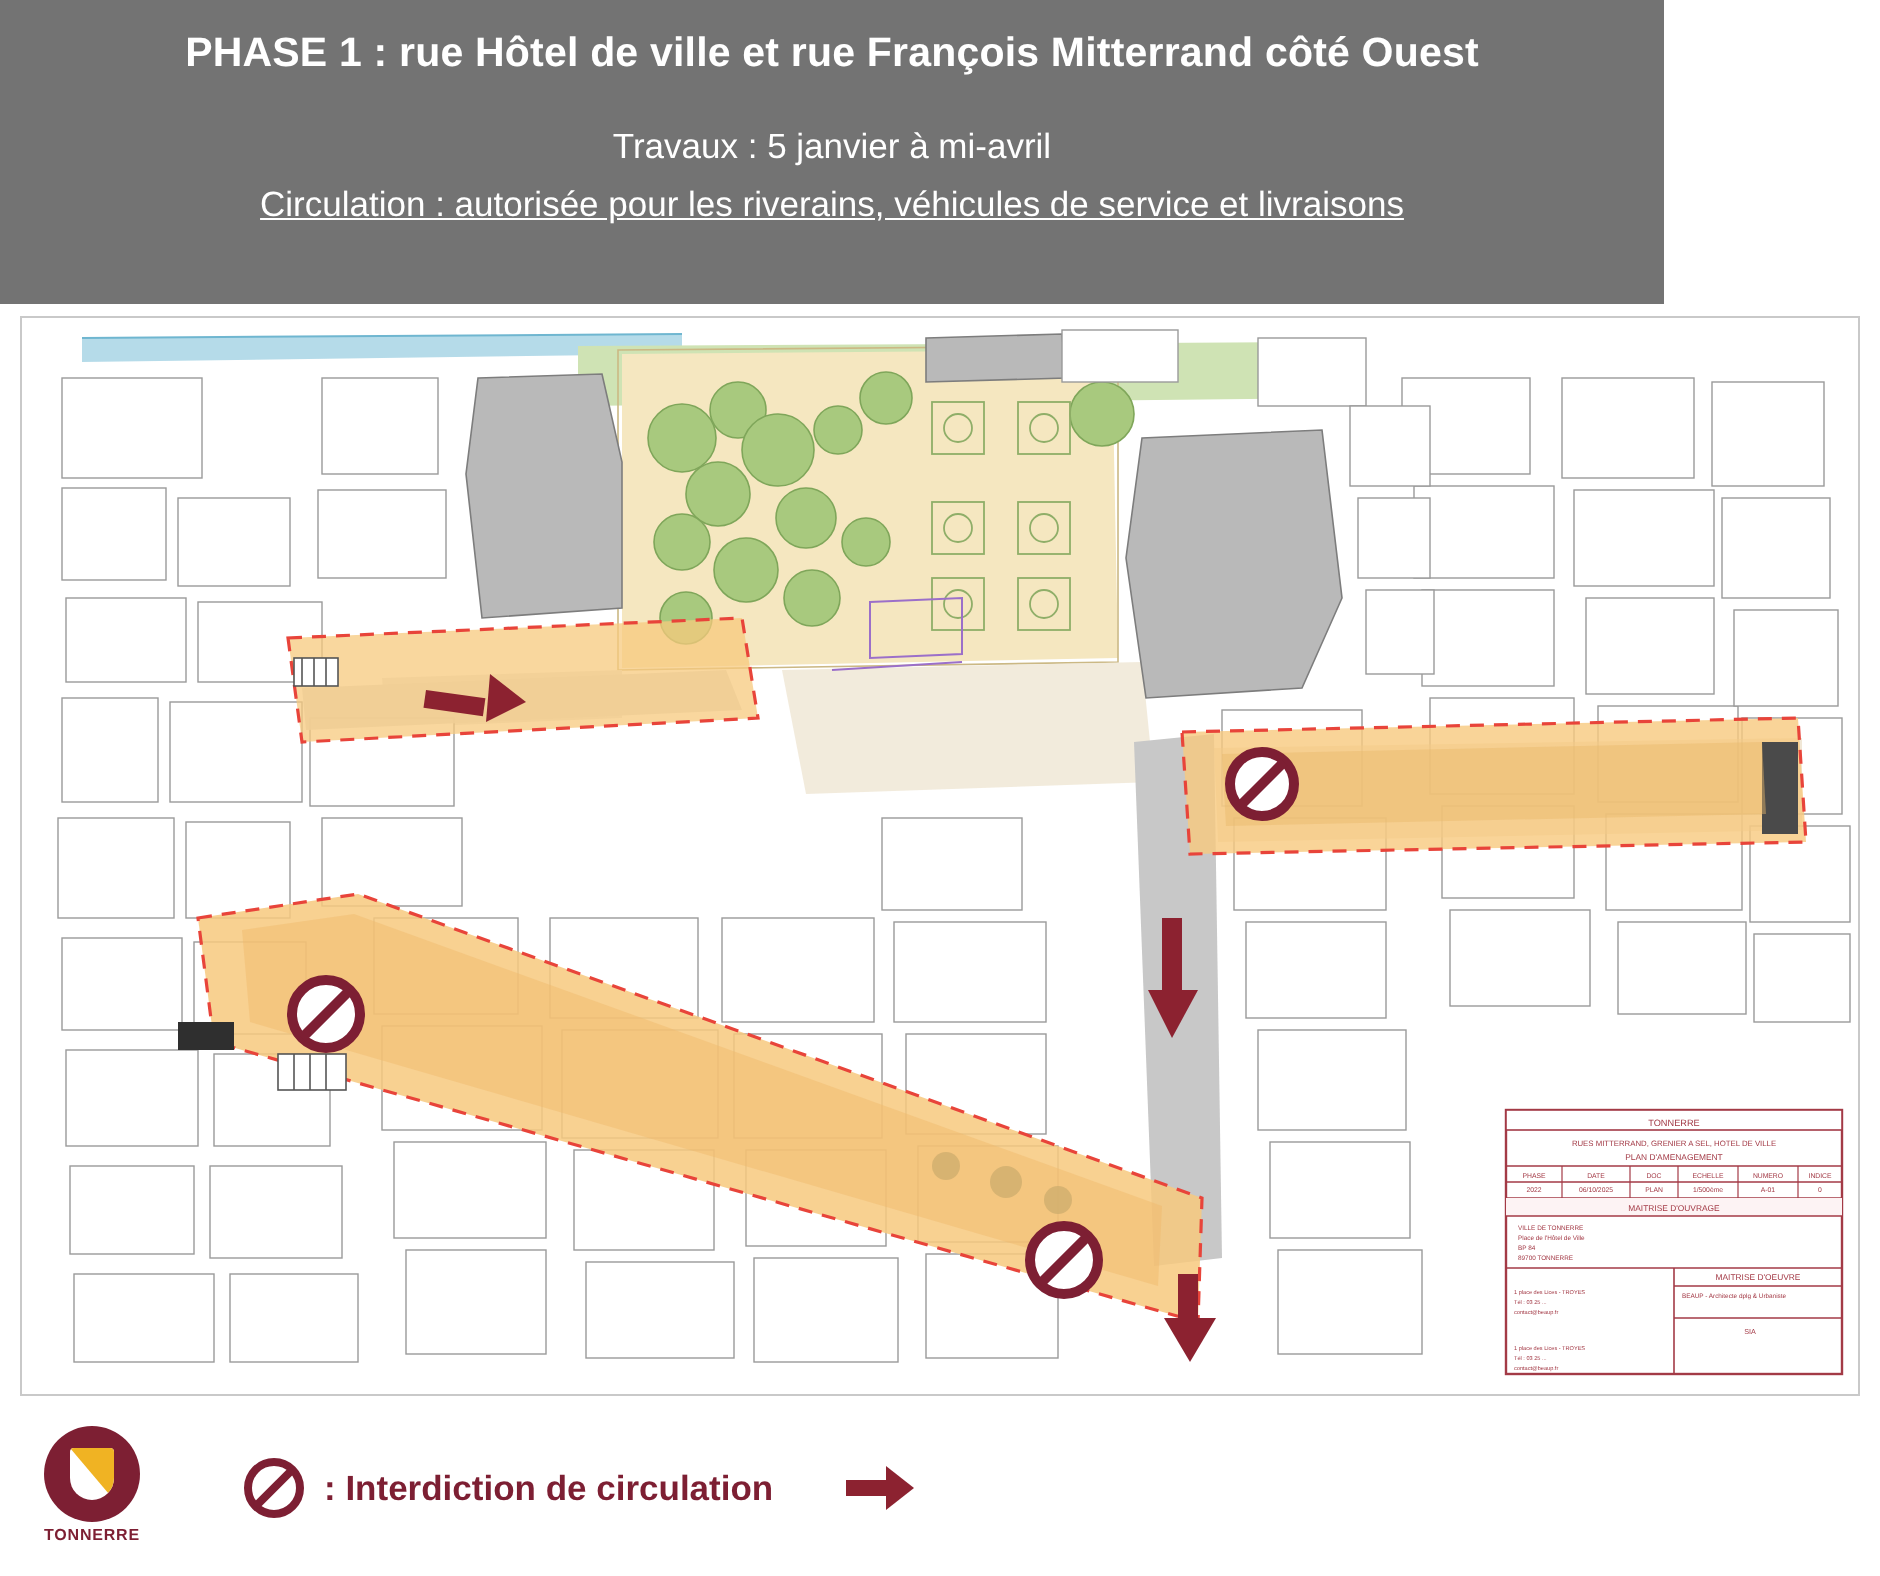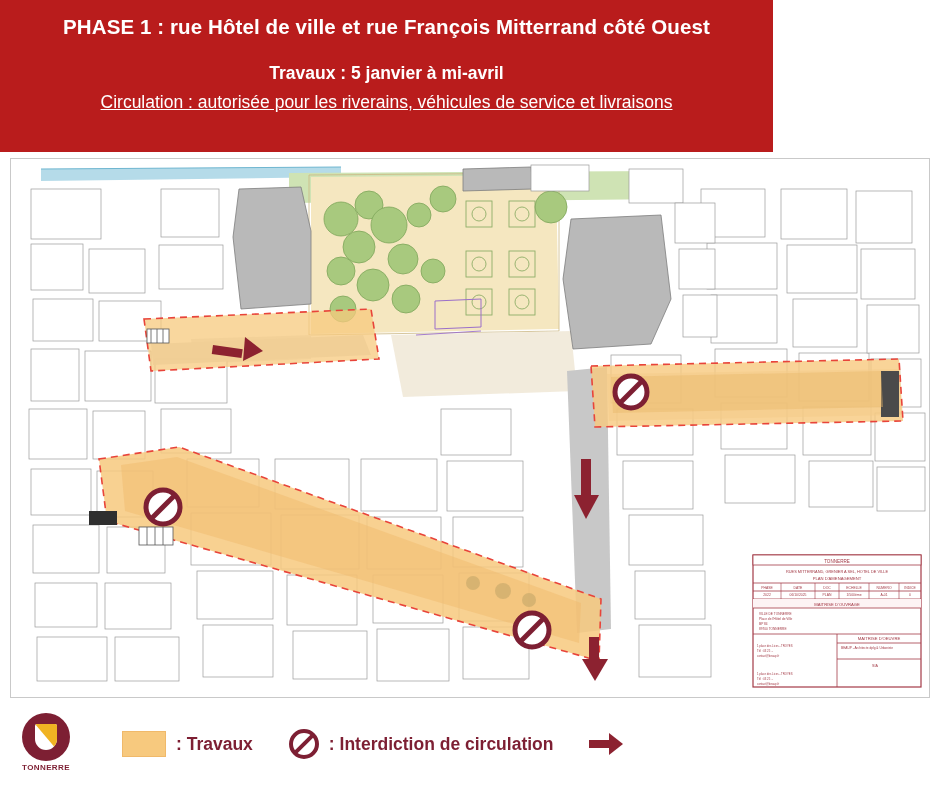--- a/index.html
+++ b/index.html
@@ -13,37 +13,37 @@
   .page {
     position: relative;
     width: 940px; height: 788px;
     background: #ffffff;
   }
 
   
   .header {
     position: absolute;
     left: 0; top: 0;
-    width: 773px; height: 152px;
-    background: #b91c1c;
+    width: 832px; height: 152px;
+    background: #737373;
     color: #ffffff;
     text-align: center;
     padding-top: 14px;
   }
   .header-title {
     font-size: 20.5px;
     font-weight: bold;
     letter-spacing: 0.1px;
     line-height: 1.3;
     padding: 0 30px;
   }
   .header-sub1 {
     margin-top: 22px;
     font-size: 17.5px;
-    font-weight: bold;
+    font-weight: normal;
   }
   .header-sub2 {
     margin-top: 8px;
     font-size: 17.5px;
     font-weight: normal;
     text-decoration: underline;
   }
 
   
   .map-wrap {
@@ -428,24 +428,20 @@
   </div>
 
   <div class="legend">
 
     <div class="logo">
       <div class="logo-circle"></div>
       <div class="logo-shield"></div>
       <div class="logo-text">TONNERRE</div>
     </div>
 
-    <div class="legend-item">
-      <span class="swatch-travaux"></span>
-      <span class="legend-label">: Travaux</span>
-    </div>
 
     <div class="legend-item">
       <span class="swatch-interdit">
         <span class="ring"></span>
         <span class="bar"></span>
       </span>
       <span class="legend-label">: Interdiction de circulation</span>
     </div>
 
     <div class="legend-item">

